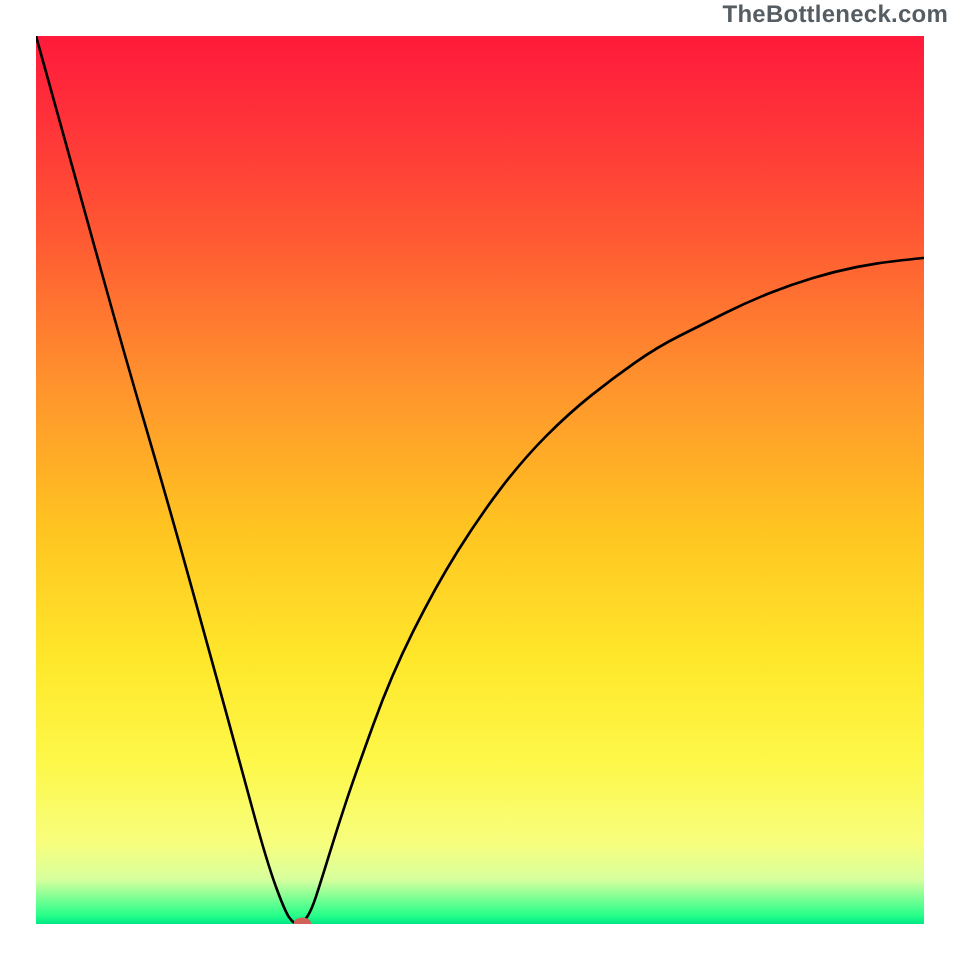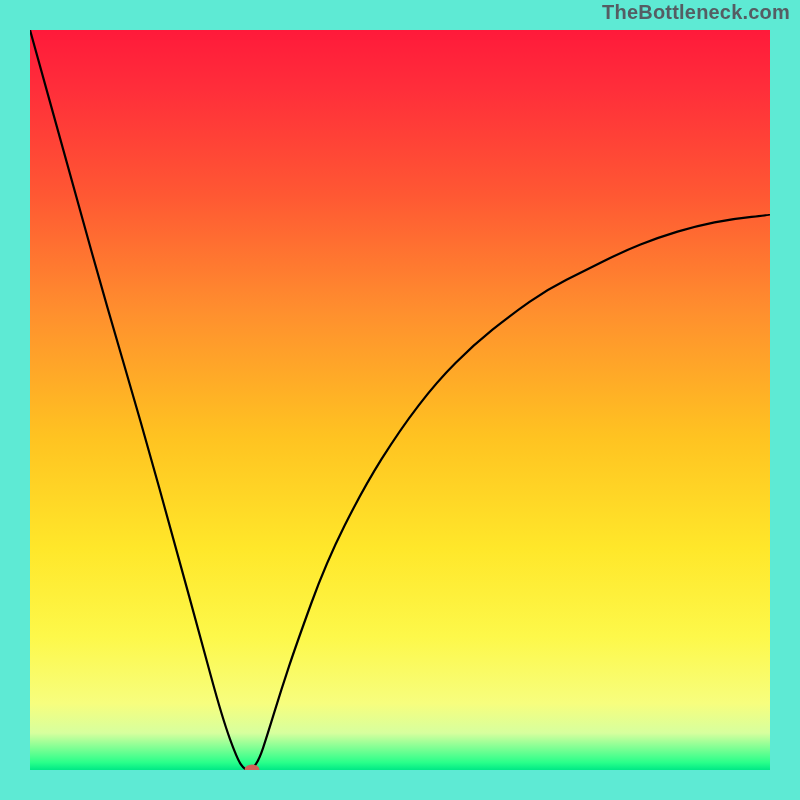--- a/index.html
+++ b/index.html
@@ -8,21 +8,21 @@
     width: 800px;
     height: 800px;
     background: #000;
     font-family: Arial, Helvetica, sans-serif;
     overflow: hidden;
   }
   .container {
     position: relative;
     width: 800px;
     height: 800px;
-    background: #5eead4;
+    background: #ffffff;
   }
   .watermark {
     position: absolute;
     top: 1px;
     right: 10px;
     color: #555d63;
     font-size: 20px;
     font-weight: 600;
     letter-spacing: 0.2px;
     z-index: 50;

